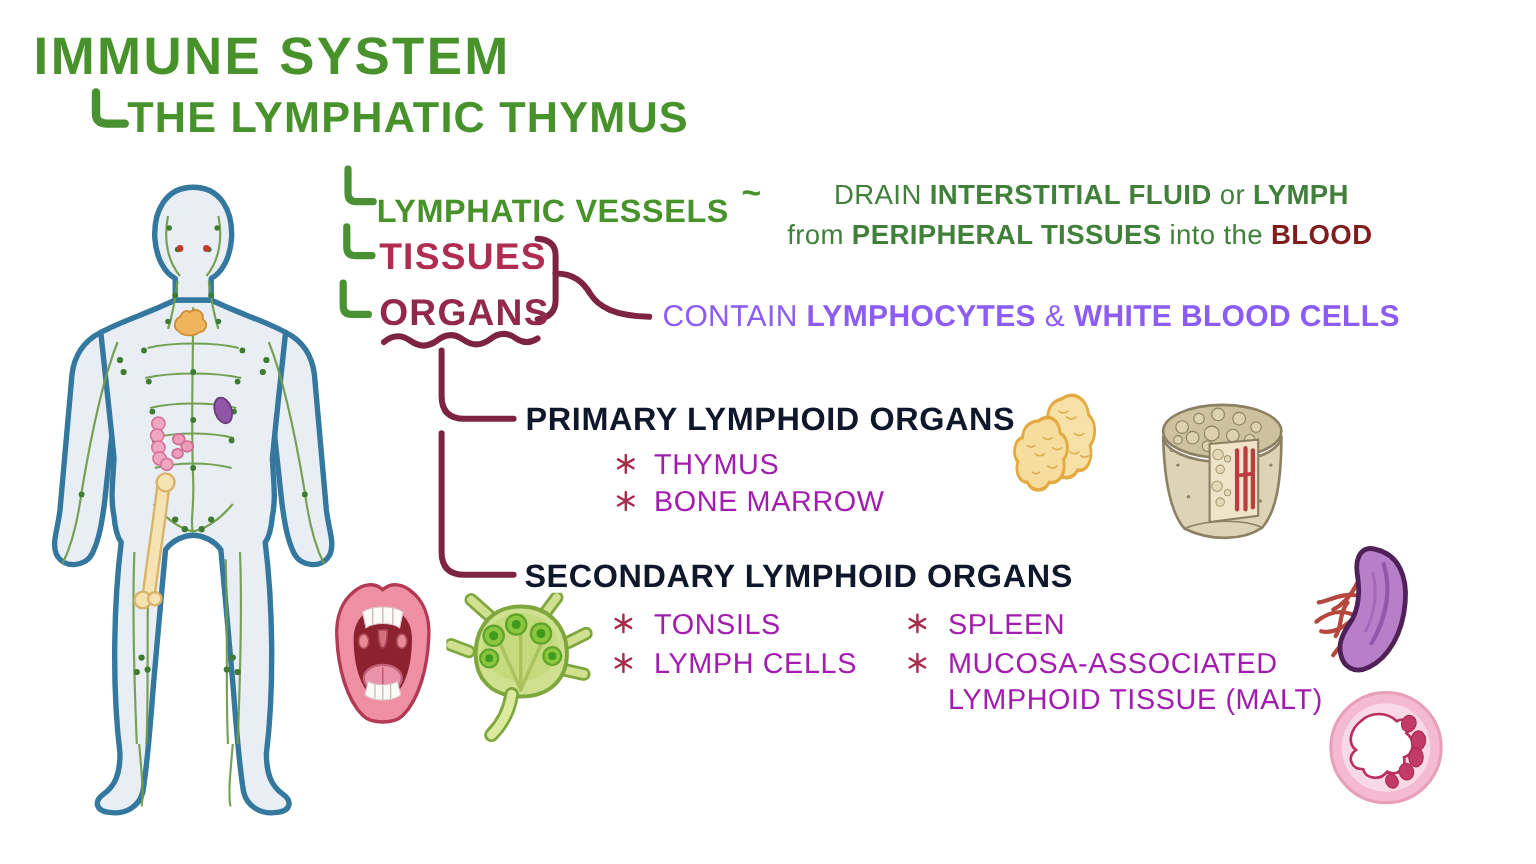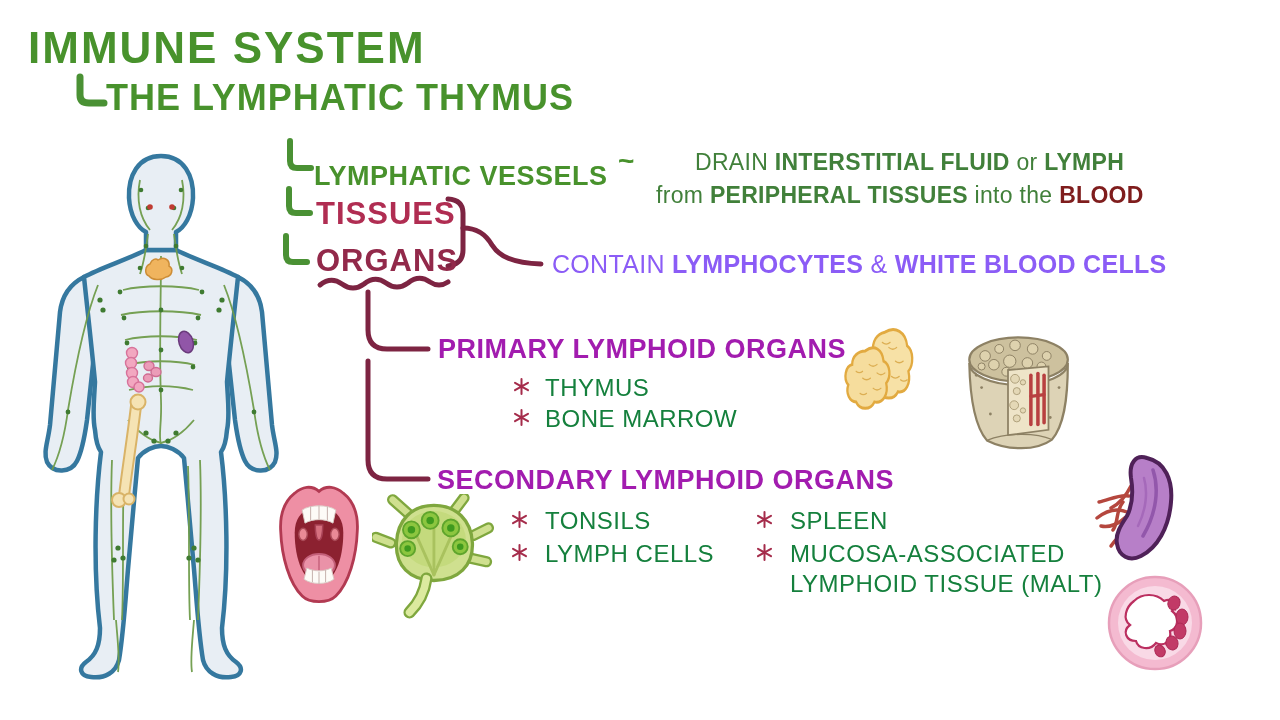--- a/index.html
+++ b/index.html
@@ -3,22 +3,22 @@
 <meta charset="utf-8">
 <style>
   html,body{margin:0;padding:0;background:#fff;}
   #stage{position:relative;width:1280px;height:720px;background:#ffffff;overflow:hidden;
          font-family:"Liberation Sans",sans-serif;}
   .abs{position:absolute;}
   .green{color:#48922c;}
   .greennote{color:#41803a;}
   .crimson{color:#b02d52;}
   .organs-c{color:#92294a;}
-  .maroon{color:#15803d;}
-  .maroond{color:#a21caf;}
+  .maroon{color:#a21caf;}
+  .maroond{color:#0f172a;}
   .red{color:#7f1d1d;}
   .b{font-weight:bold;}
   .title{font-size:44px;font-weight:bold;letter-spacing:2px;line-height:1;}
   .subtitle{font-size:36px;font-weight:bold;letter-spacing:1px;line-height:1;}
   .vessels-label{font-size:27px;font-weight:bold;letter-spacing:.5px;line-height:1;margin-top:16px;}
   .tilde{font-size:28px;font-weight:bold;line-height:1;}
   .note{font-size:23px;line-height:1;letter-spacing:.3px;}
   .bigword{font-size:31px;font-weight:bold;letter-spacing:1px;line-height:1;}
   .contain{font-size:25px;line-height:1;letter-spacing:.3px;}
   .sect-title{font-size:27px;font-weight:bold;letter-spacing:.5px;line-height:1;}

